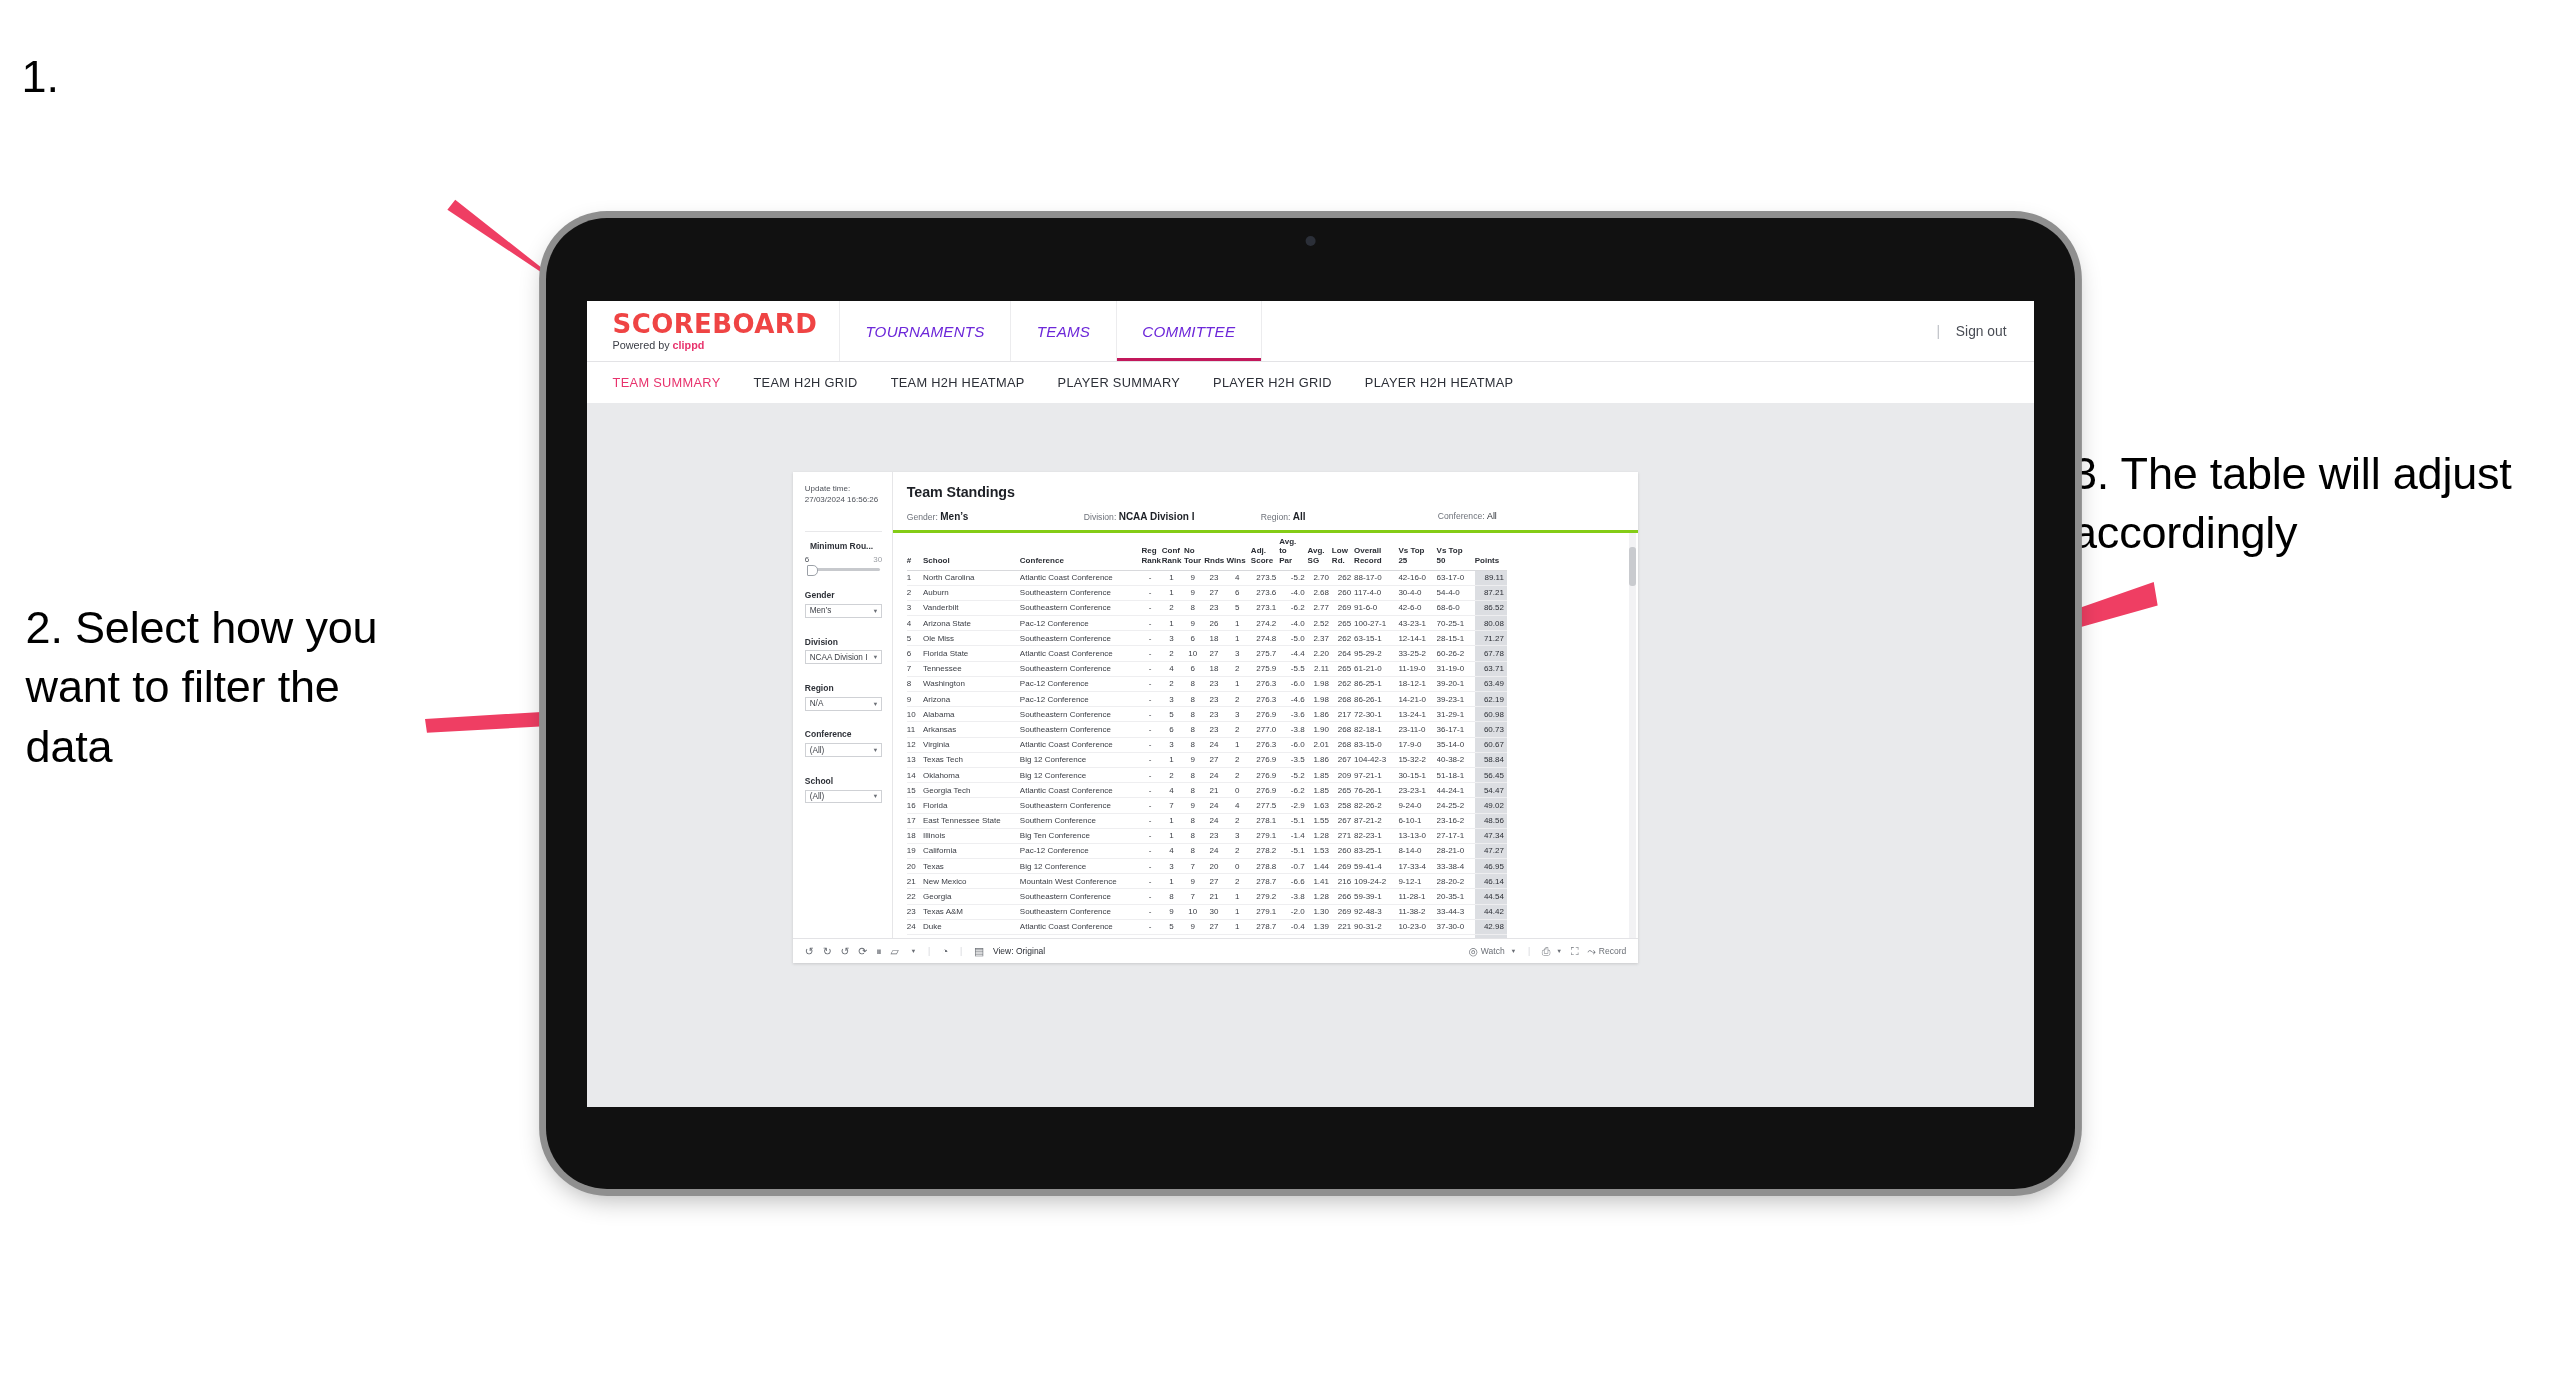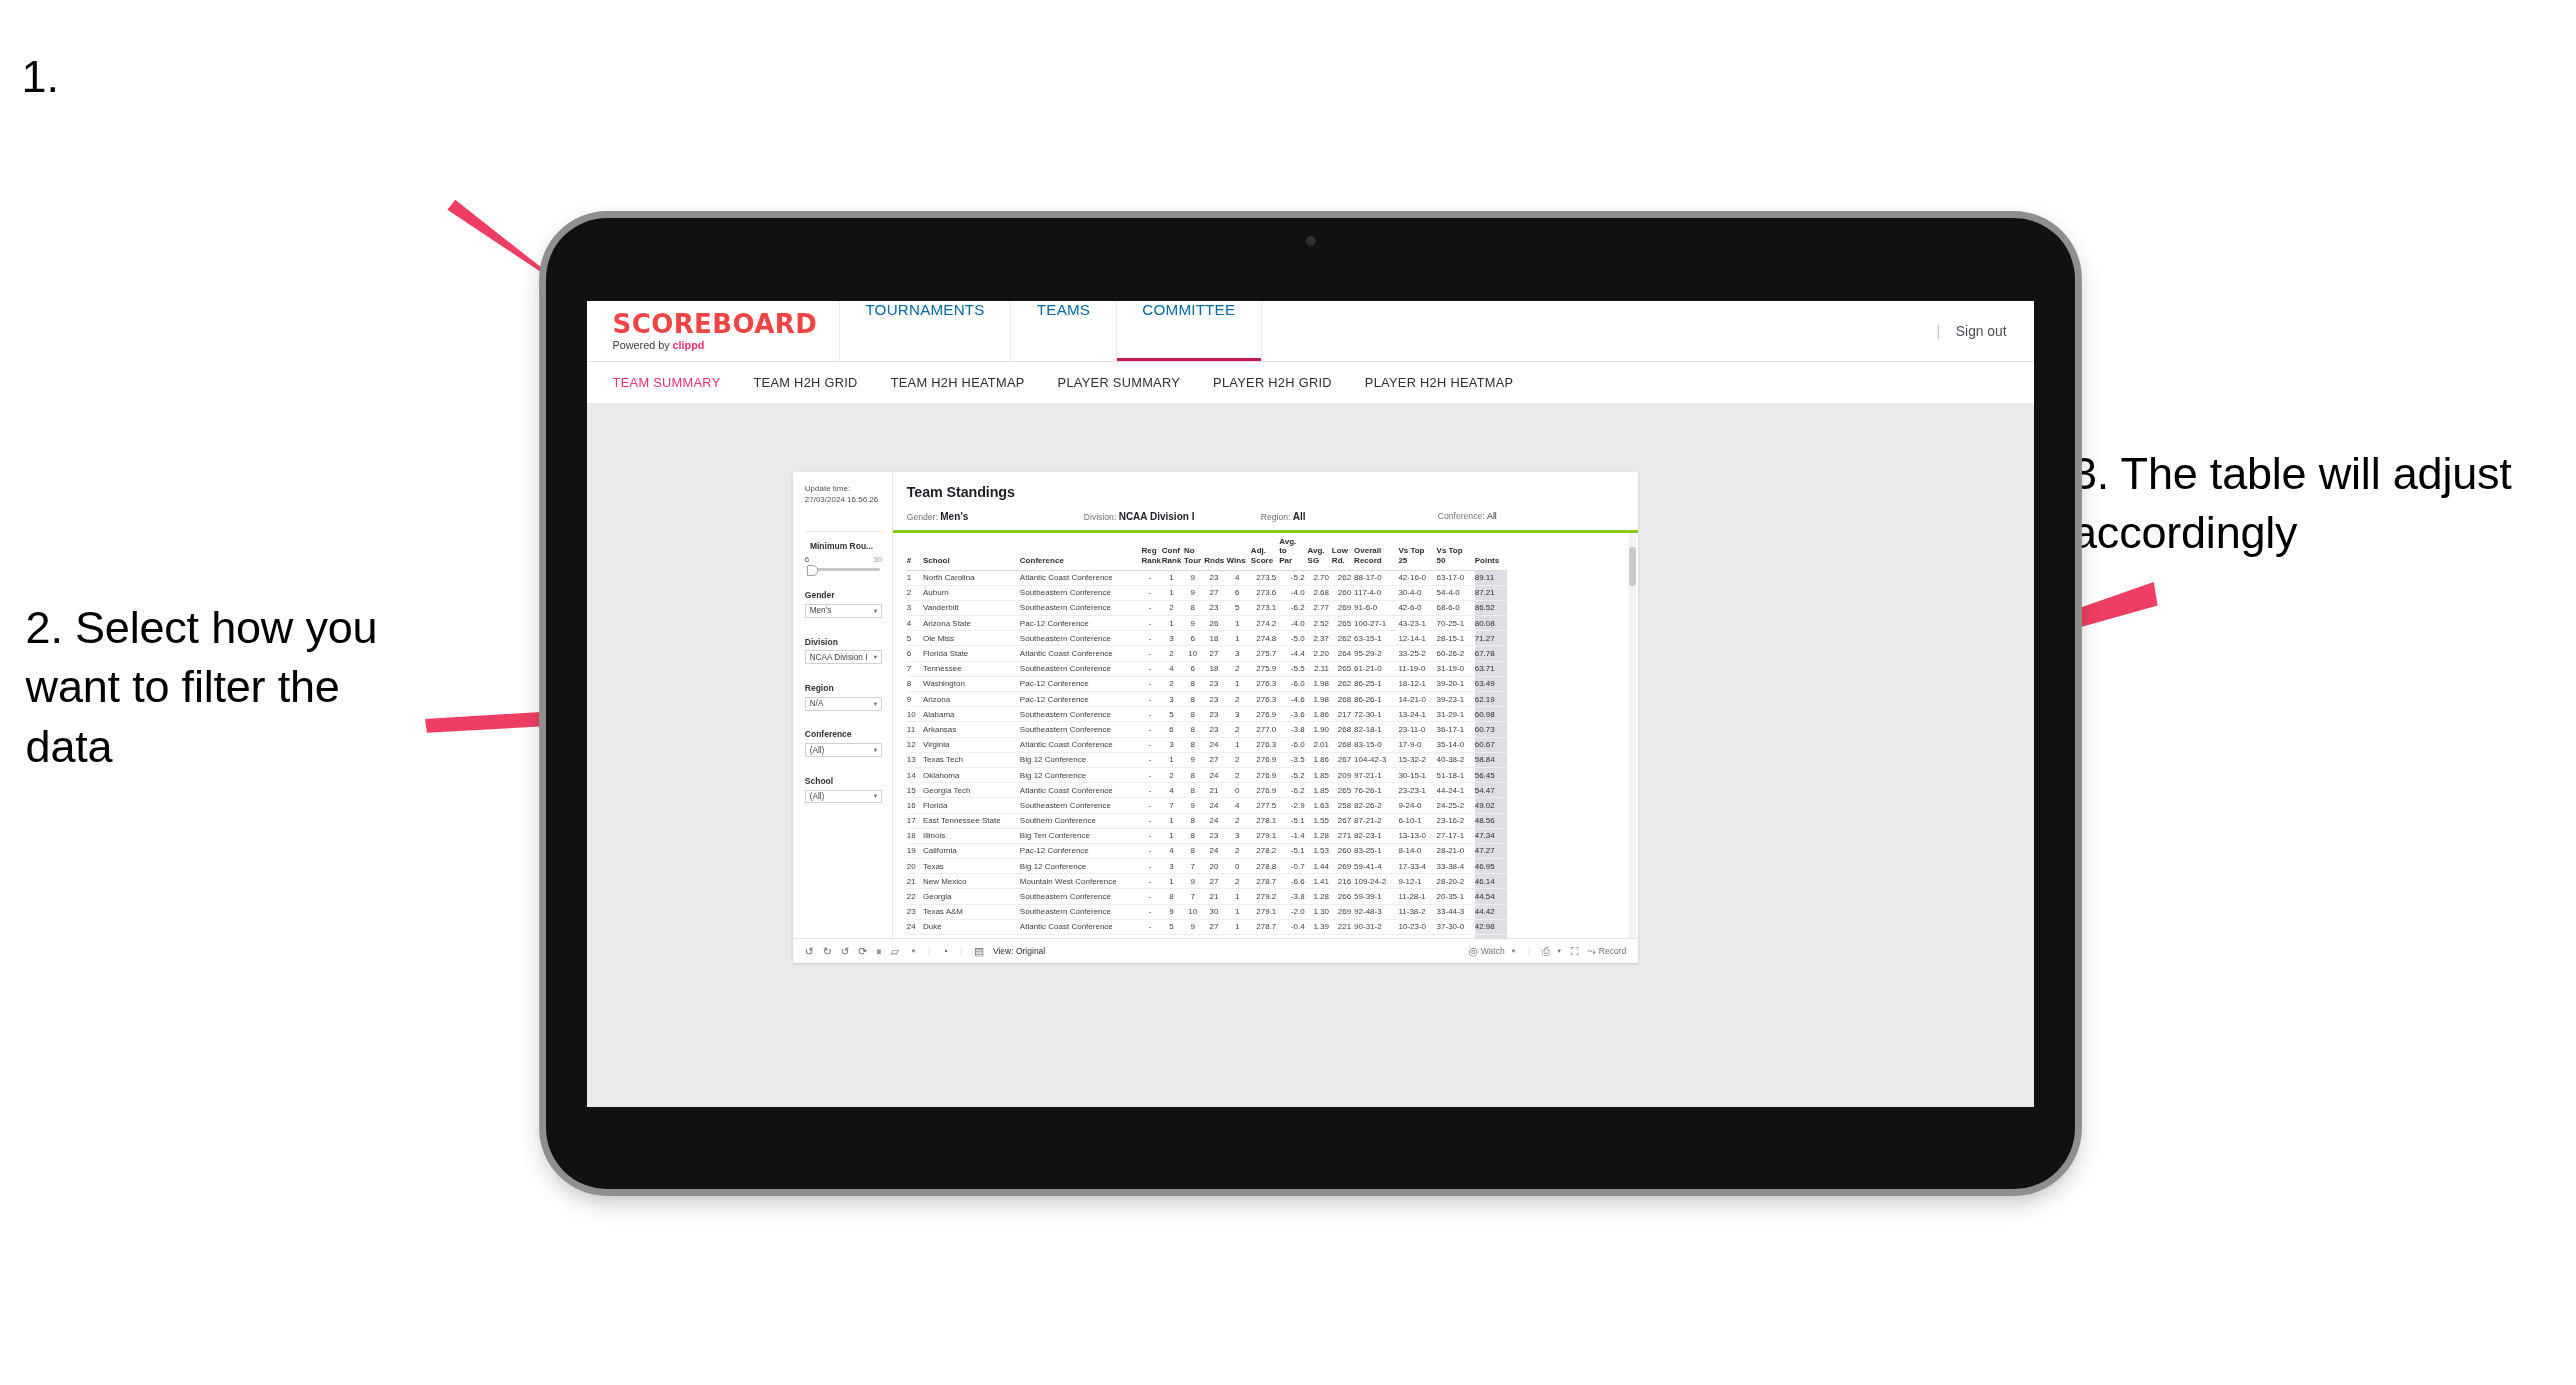--- a/index.html
+++ b/index.html
@@ -93,28 +93,29 @@
   #brand-sub {
     font-size: 10.8px;
     color: #3a3d45;
     margin-top: 2.9px;
     line-height: 1;
   }
   #brand-sub .clippd { color: #e8336d; font-weight: bold; }
 
   .topnav-item {
     display: flex;
-    align-items: flex-start;
+    align-items: center;
     padding: 0 25.6px;
     font-size: 15.2px;
-    color: #0369a1;
+    color: #6d28d9;
     letter-spacing: 0.2px;
     border-right: 1px solid #ececee;
     position: relative;
     cursor: pointer;
+    font-style: italic;
   }
   .topnav-item.active::after {
     content: "";
     position: absolute;
     left: 0; right: 0; bottom: 0;
     height: 2.9px;
     background: #c2185b;
   }
   #header-right {
     margin-left: auto;
@@ -284,21 +285,21 @@
     line-height: 1.14;
   }
   table.standings td {
     padding: 2.6px 2.9px 2.6px 0;
     border-bottom: 1px solid #eeeef0;
     white-space: nowrap;
     overflow: hidden;
   }
   th.num, td.num { text-align: right; padding-right: 3.9px; }
   th.c, td.c { text-align: center; }
-  td.pts, th.pts { padding-right: 3.9px; }
+  td.pts, th.pts { text-align: right; padding-right: 3.9px; }
   td.pts { background: #dcdee2; color: #2b2e35; }
   th.pts { padding-right: 3.9px; }
   col.w-rank  { width: 15.7px; }
   col.w-school{ width: 94px; }
   col.w-conf  { width: 118px; }
   col.w-reg   { width: 19.7px; }
   col.w-cr    { width: 21.6px; }
   col.w-nt    { width: 19.7px; }
   col.w-rnds  { width: 21.6px; }
   col.w-wins  { width: 23.6px; }

